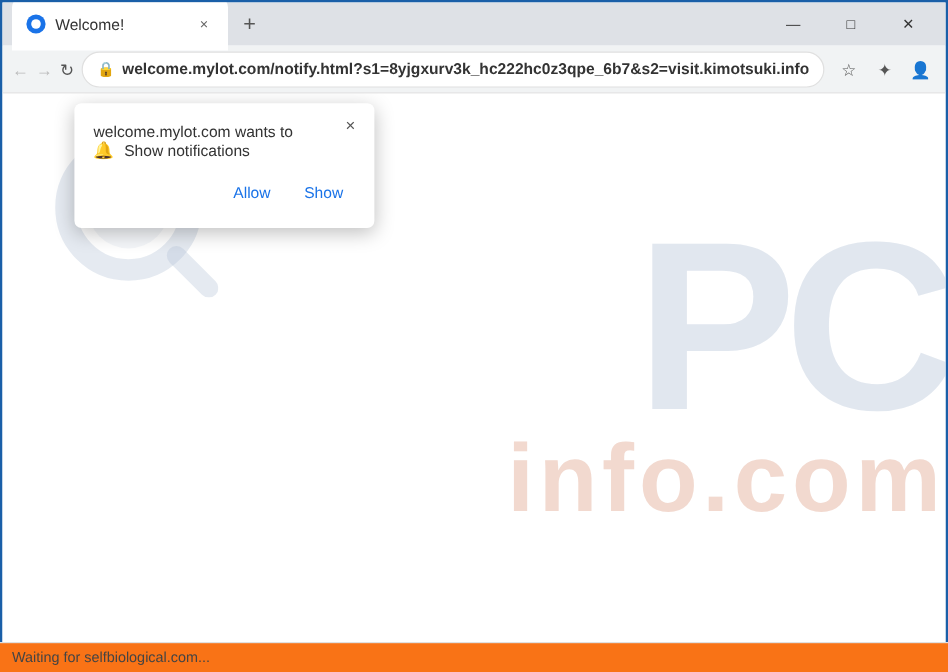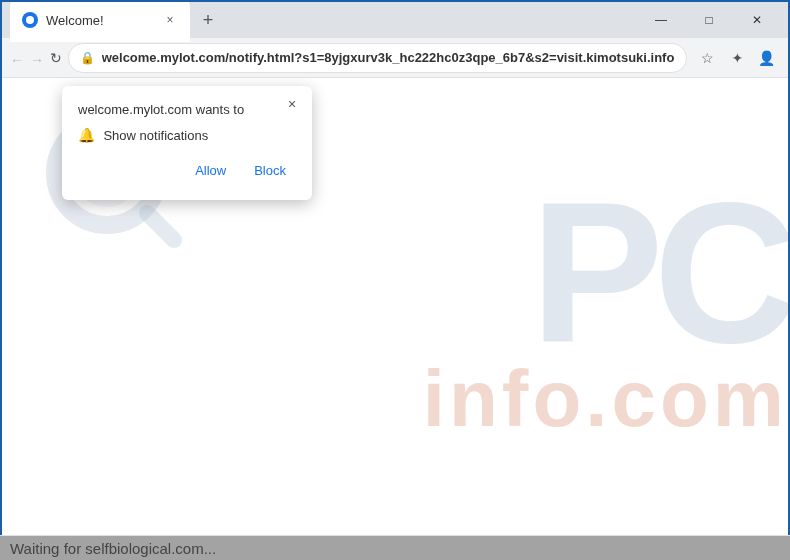--- a/index.html
+++ b/index.html
@@ -215,21 +215,20 @@
       align-items: center;
       justify-content: center;
       cursor: pointer;
       color: #555;
       font-size: 14px;
       border-radius: 50%;
     }
     .popup-title {
       font-size: 13px;
       color: #333;
-      margin-bottom: 10px;
       padding-right: 20px;
     }
     .popup-item {
       display: flex;
       align-items: center;
       gap: 8px;
       font-size: 13px;
       color: #333;
       margin-bottom: 14px;
     }
@@ -263,26 +262,26 @@
       font-weight: 500;
     }
 
     
     .status-bar {
       position: absolute;
       bottom: 0;
       left: 0;
       right: 0;
       height: 22px;
-      background: #a3a3a3;
+      background: #f97316;
       border-top: 1px solid #e0e0e0;
       display: flex;
       align-items: center;
       padding: 12px 10px;
-      font-size: 15px;
+      font-size: 12px;
       color: #444;
     }
   </style>
 </head>
 <body>
 
 <div class="title-bar">
   <div class="tab">
     <div class="tab-favicon"></div>
     <span>Welcome!</span>
@@ -328,21 +327,21 @@
 
   <div class="notification-popup">
     <div class="popup-close">×</div>
     <div class="popup-title">welcome.mylot.com wants to</div>
     <div class="popup-item">
       <span class="popup-bell">🔔</span>
       <span>Show notifications</span>
     </div>
     <div class="popup-actions">
       <button class="btn-allow">Allow</button>
-      <button class="btn-block">Block</button>
+      <button class="btn-block">Show</button>
     </div>
   </div>
 
 </div>
 
 <div class="status-bar">
   <span>Waiting for selfbiological.com...</span>
 </div>
 
 </body></html>

